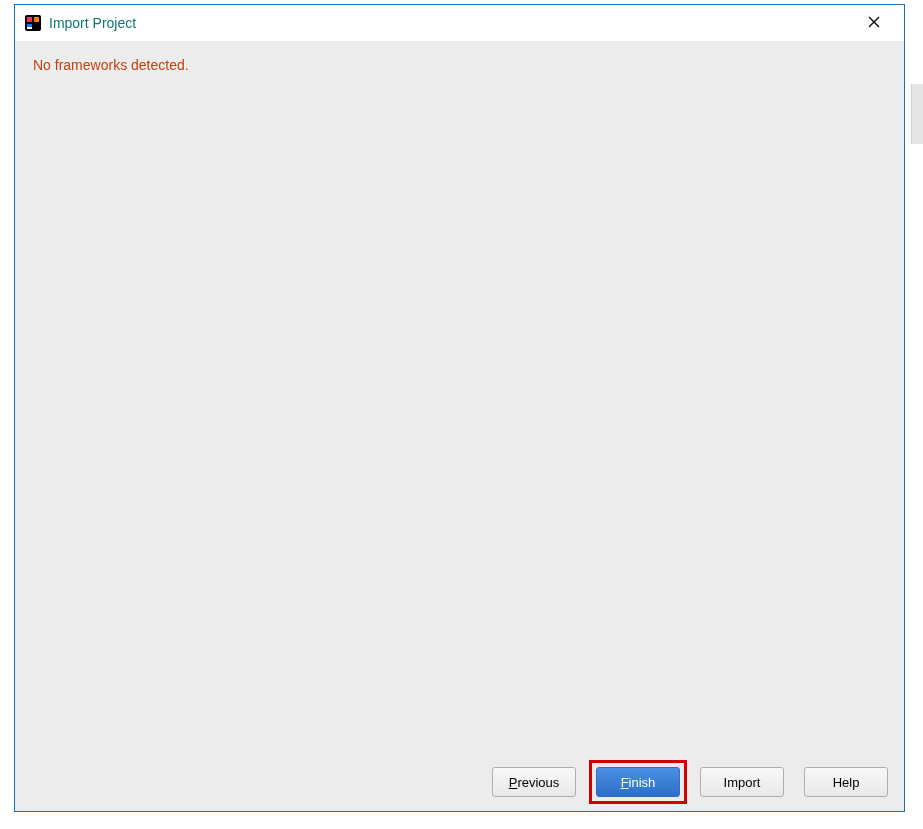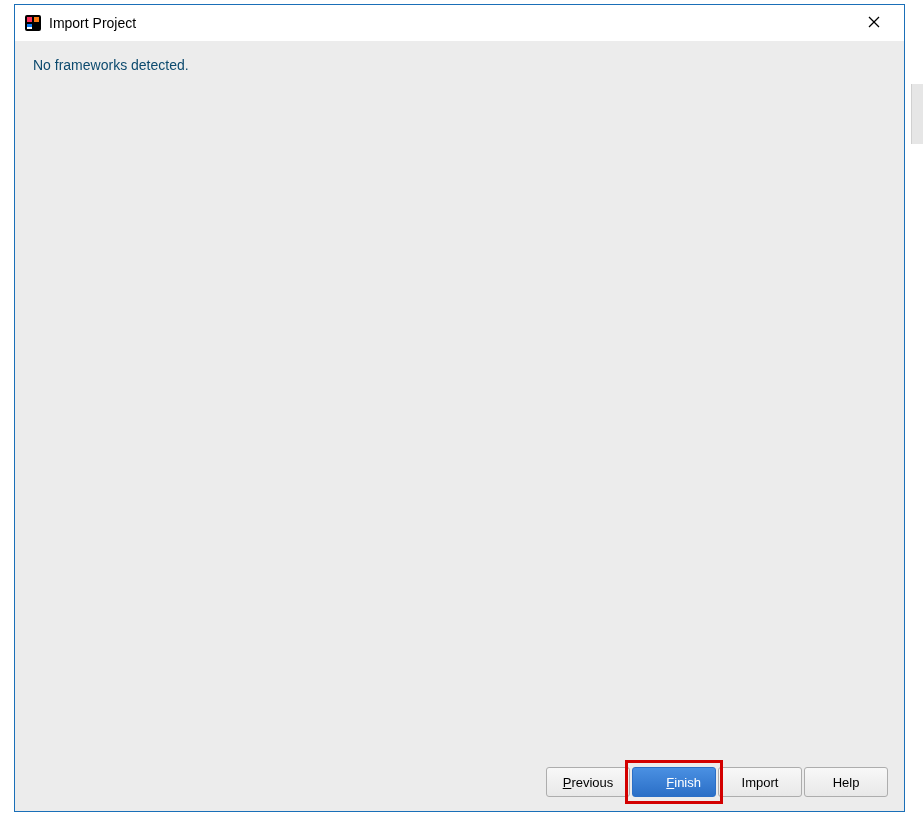--- a/index.html
+++ b/index.html
@@ -39,21 +39,21 @@
       display: flex;
       align-items: center;
       justify-content: center;
     }
     .app-icon svg {
       width: 16px;
       height: 16px;
     }
     .title-text {
       font-size: 14px;
-      color: #000000;
+      color: #0f766e;
       flex: 1;
     }
     .close-btn {
       width: 40px;
       height: 30px;
       display: flex;
       align-items: center;
       justify-content: center;
       cursor: pointer;
       font-size: 16px;
@@ -66,28 +66,28 @@
       height: 12px;
     }
     .content-area {
       flex: 1;
       background: #ececec;
       padding: 16px 18px;
       position: relative;
     }
     .message {
       font-size: 14px;
-      color: #0c4a6e;
+      color: #c2410c;
     }
     .button-bar {
       position: absolute;
       bottom: 14px;
       right: 16px;
       display: flex;
-      gap: 2px;
+      gap: 20px;
       align-items: center;
     }
     .btn {
       min-width: 84px;
       height: 30px;
       padding: 0 14px;
       font-size: 13px;
       border: 1px solid #adadad;
       background: linear-gradient(#f8f8f8, #e8e8e8);
       border-radius: 3px;
@@ -97,21 +97,20 @@
       align-items: center;
       justify-content: center;
     }
     .btn .mnemonic {
       text-decoration: underline;
     }
     .btn-primary {
       background: linear-gradient(#4a90e2, #2b6fc7);
       border: 1px solid #2b6fc7;
       color: #ffffff;
-      justify-content: flex-end;
     }
     .highlight-box {
       position: absolute;
       border: 3px solid #d30000;
       pointer-events: none;
     }
     .scrollbar-stub {
       position: absolute;
       right: 0;
       top: 84px;

